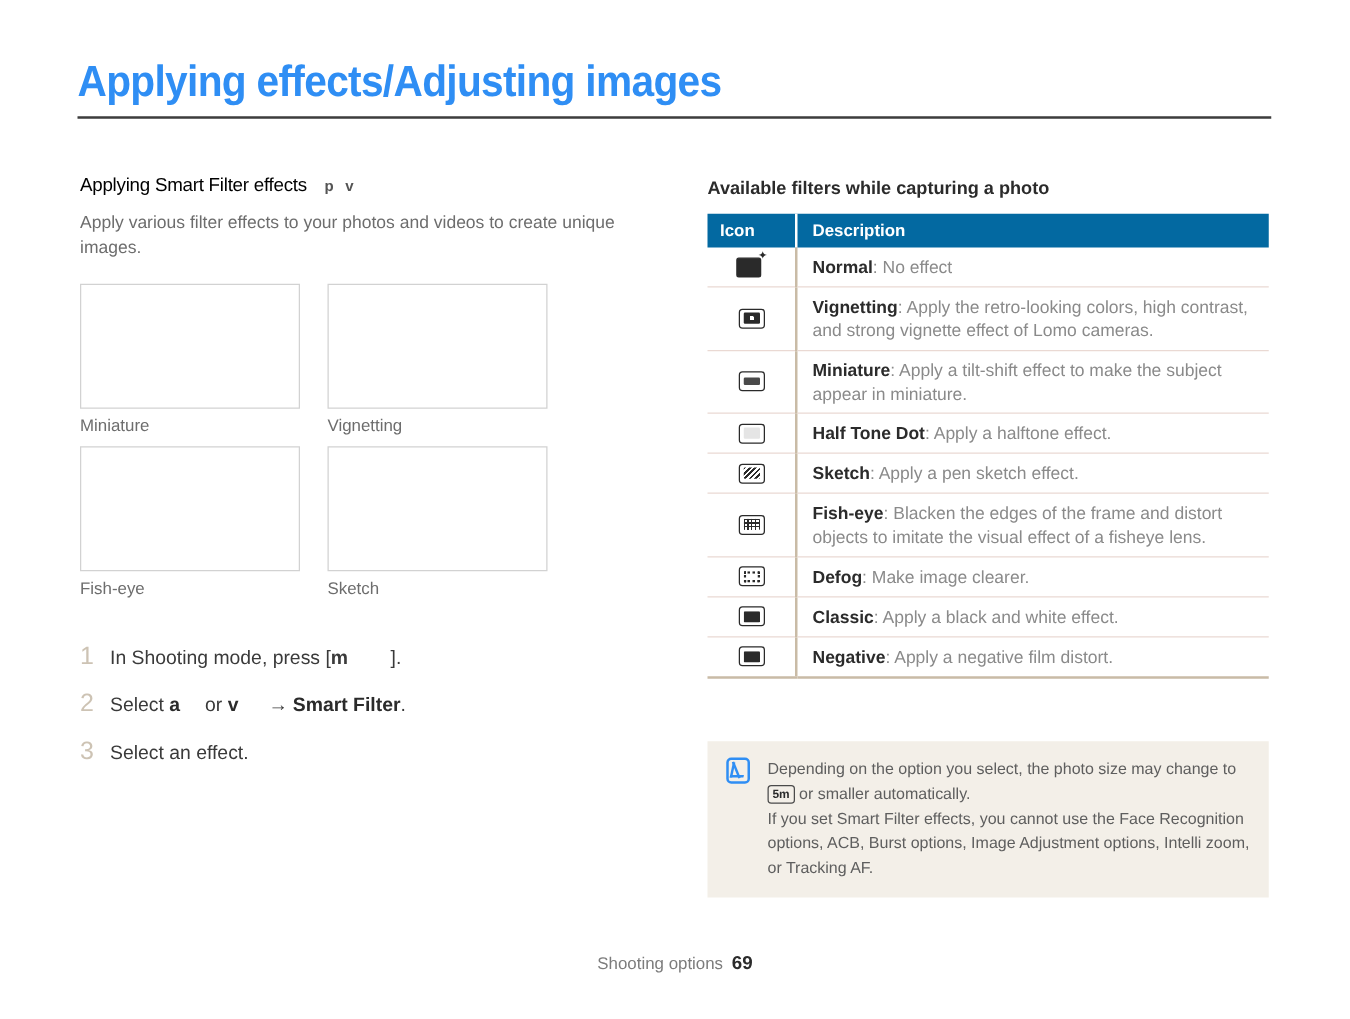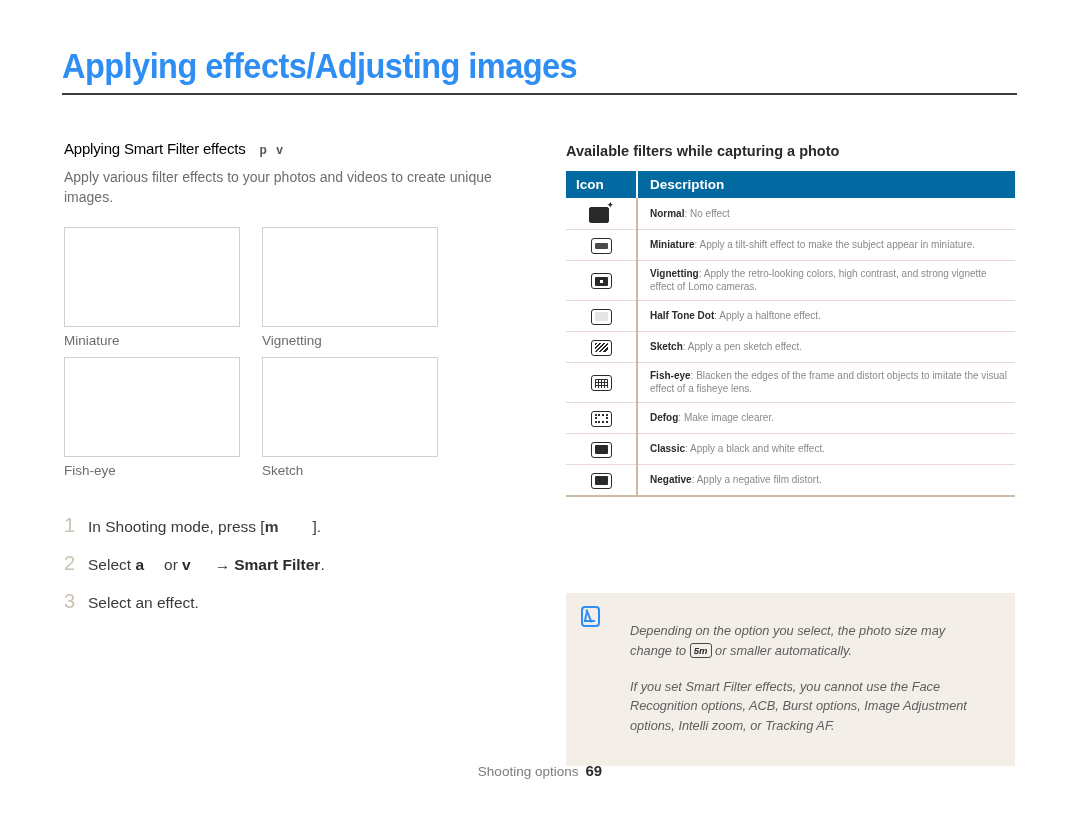--- a/index.html
+++ b/index.html
@@ -152,21 +152,21 @@
     vertical-align: middle;
   }
   .filter-table tbody tr:last-child td {
     border-bottom: 2px solid #c9bba6;
   }
   .col-icon { width: 60px; text-align: center; }
   .col-desc-cell {
     border-left: 2px solid #c9bba6;
     padding-left: 12px !important;
     padding-right: 8px !important;
-    font-size: 10px;
+    font-size: 14px;
     color: #8a8a8a;
     line-height: 1.35;
   }
   .col-desc-cell b {
     color: #2b2b2b;
     font-weight: bold;
   }
 
   
   .f-icon {
@@ -270,21 +270,21 @@
     left: 8px; top: 4px;
     width: 2px; height: 14px;
     background: #2f8ef4;
     transform: rotate(-22deg);
   }
   .note-text {
     font-size: 12.8px;
     color: #5e5e5e;
     line-height: 1.55;
   }
-  .note-text p { margin: 16px; font-style: italic; }
+  .note-text p { margin: 0; }
   .size-badge {
     display: inline-block;
     border: 1.5px solid #4a4a4a;
     border-radius: 3px;
     padding: 0 3px;
     font-size: 9.5px;
     font-weight: bold;
     color: #2a2a2a;
     line-height: 13px;
     vertical-align: 1px;
@@ -372,27 +372,27 @@
       </tr>
     </thead>
     <tbody>
 
       <tr>
         <td class="col-icon"><span class="f-icon normal"></span></td>
         <td class="col-desc-cell"><b>Normal</b><span>: No effect</span></td>
       </tr>
 
       <tr>
+        <td class="col-icon"><span class="f-icon dot"></span></td>
+        <td class="col-desc-cell"><b>Vignetting</b><span>: Apply the retro-looking colors, high contrast, and strong vignette effect of Lomo cameras.</span></td>
+      </tr>
+
+      <tr>
         <td class="col-icon"><span class="f-icon bar"></span></td>
         <td class="col-desc-cell"><b>Miniature</b><span>: Apply a tilt-shift effect to make the subject appear in miniature.</span></td>
-      </tr>
-
-      <tr>
-        <td class="col-icon"><span class="f-icon dot"></span></td>
-        <td class="col-desc-cell"><b>Vignetting</b><span>: Apply the retro-looking colors, high contrast, and strong vignette effect of Lomo cameras.</span></td>
       </tr>
 
       <tr>
         <td class="col-icon"><span class="f-icon hollow"></span></td>
         <td class="col-desc-cell"><b>Half Tone Dot</b><span>: Apply a halftone effect.</span></td>
       </tr>
 
       <tr>
         <td class="col-icon"><span class="f-icon sketchy"></span></td>
         <td class="col-desc-cell"><b>Sketch</b><span>: Apply a pen sketch effect.</span></td>

